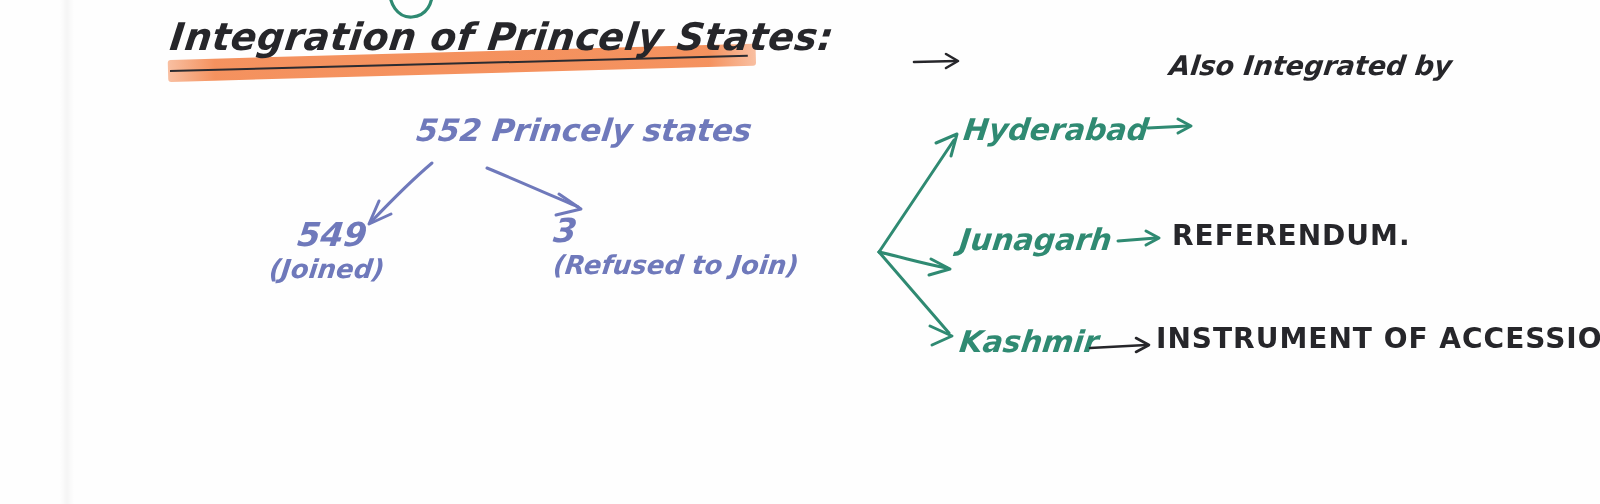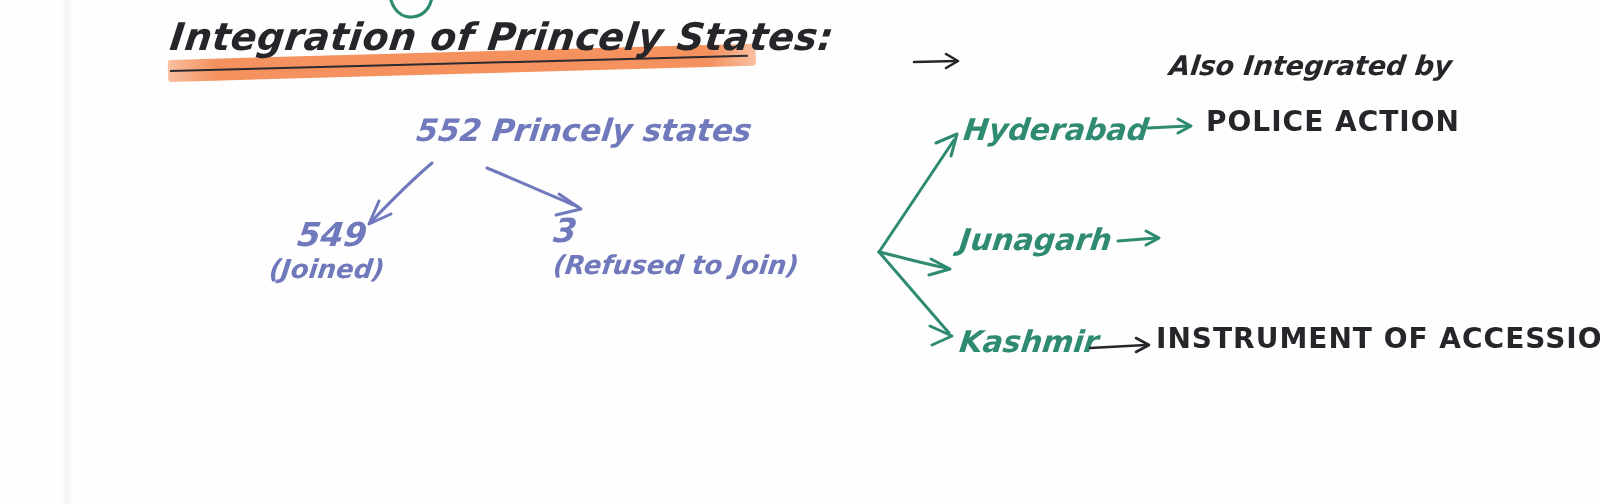--- a/index.html
+++ b/index.html
@@ -167,21 +167,21 @@
   <div id="blue-left-sub" class="hand cursive ink-blue">(Joined)</div>
 
   <div id="blue-right" class="hand cursive ink-blue">3</div>
   <div id="blue-right-sub" class="hand cursive ink-blue">(Refused to Join)</div>
 
   <div id="green-1" class="hand cursive ink-green">Hyderabad</div>
   <div id="green-2" class="hand cursive ink-green">Junagarh</div>
   <div id="green-3" class="hand cursive ink-green">Kashmir</div>
 
   <div id="black-note" class="hand cursive ink-black">Also Integrated by</div>
-  <div id="black-1" class="hand print-caps ink-black">POLICE ACTION</div>
+  <div id="black-2" class="hand print-caps ink-black">REFERENDUM.</div>
   <div id="black-3" class="hand print-caps ink-black">INSTRUMENT OF ACCESSIO</div>
 
   <svg id="strokes" viewBox="0 0 1600 504">
 
     <g>
       <path d="M432,163 C412,180 392,200 372,221" fill="none" stroke="#6f79bb" stroke-width="3" stroke-linecap="round"></path>
       <path d="M391,214 L369,224 L379,201" fill="none" stroke="#6f79bb" stroke-width="3" stroke-linecap="round" stroke-linejoin="round"></path>
     </g>
 
     <g>

